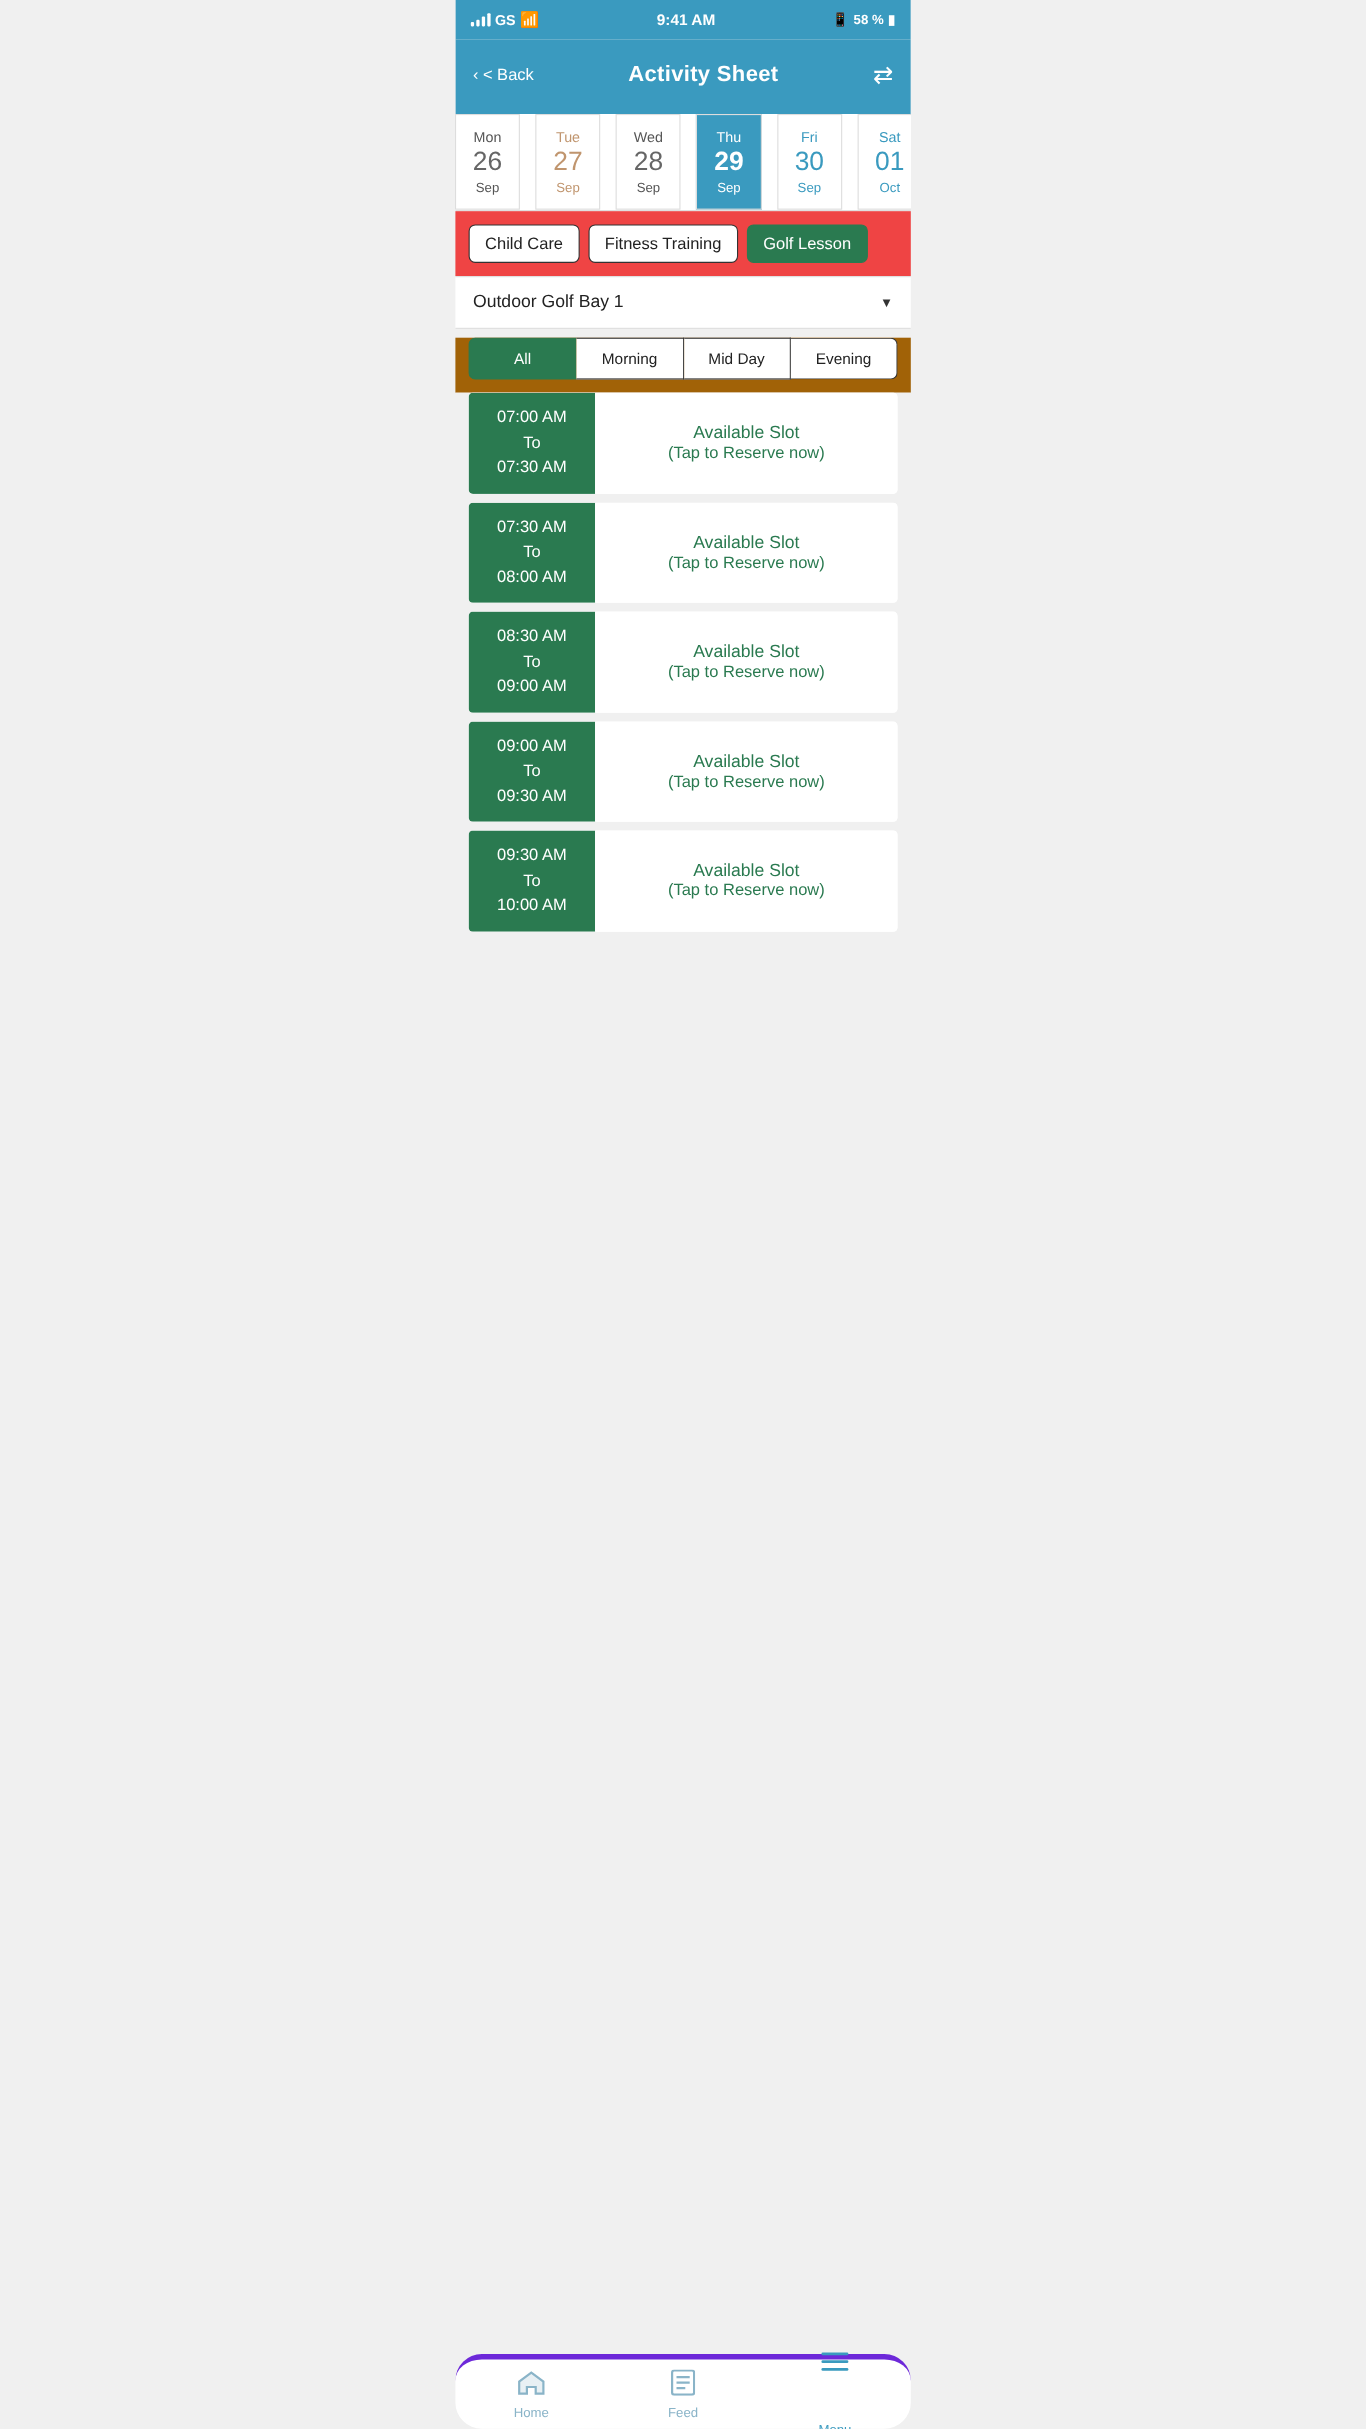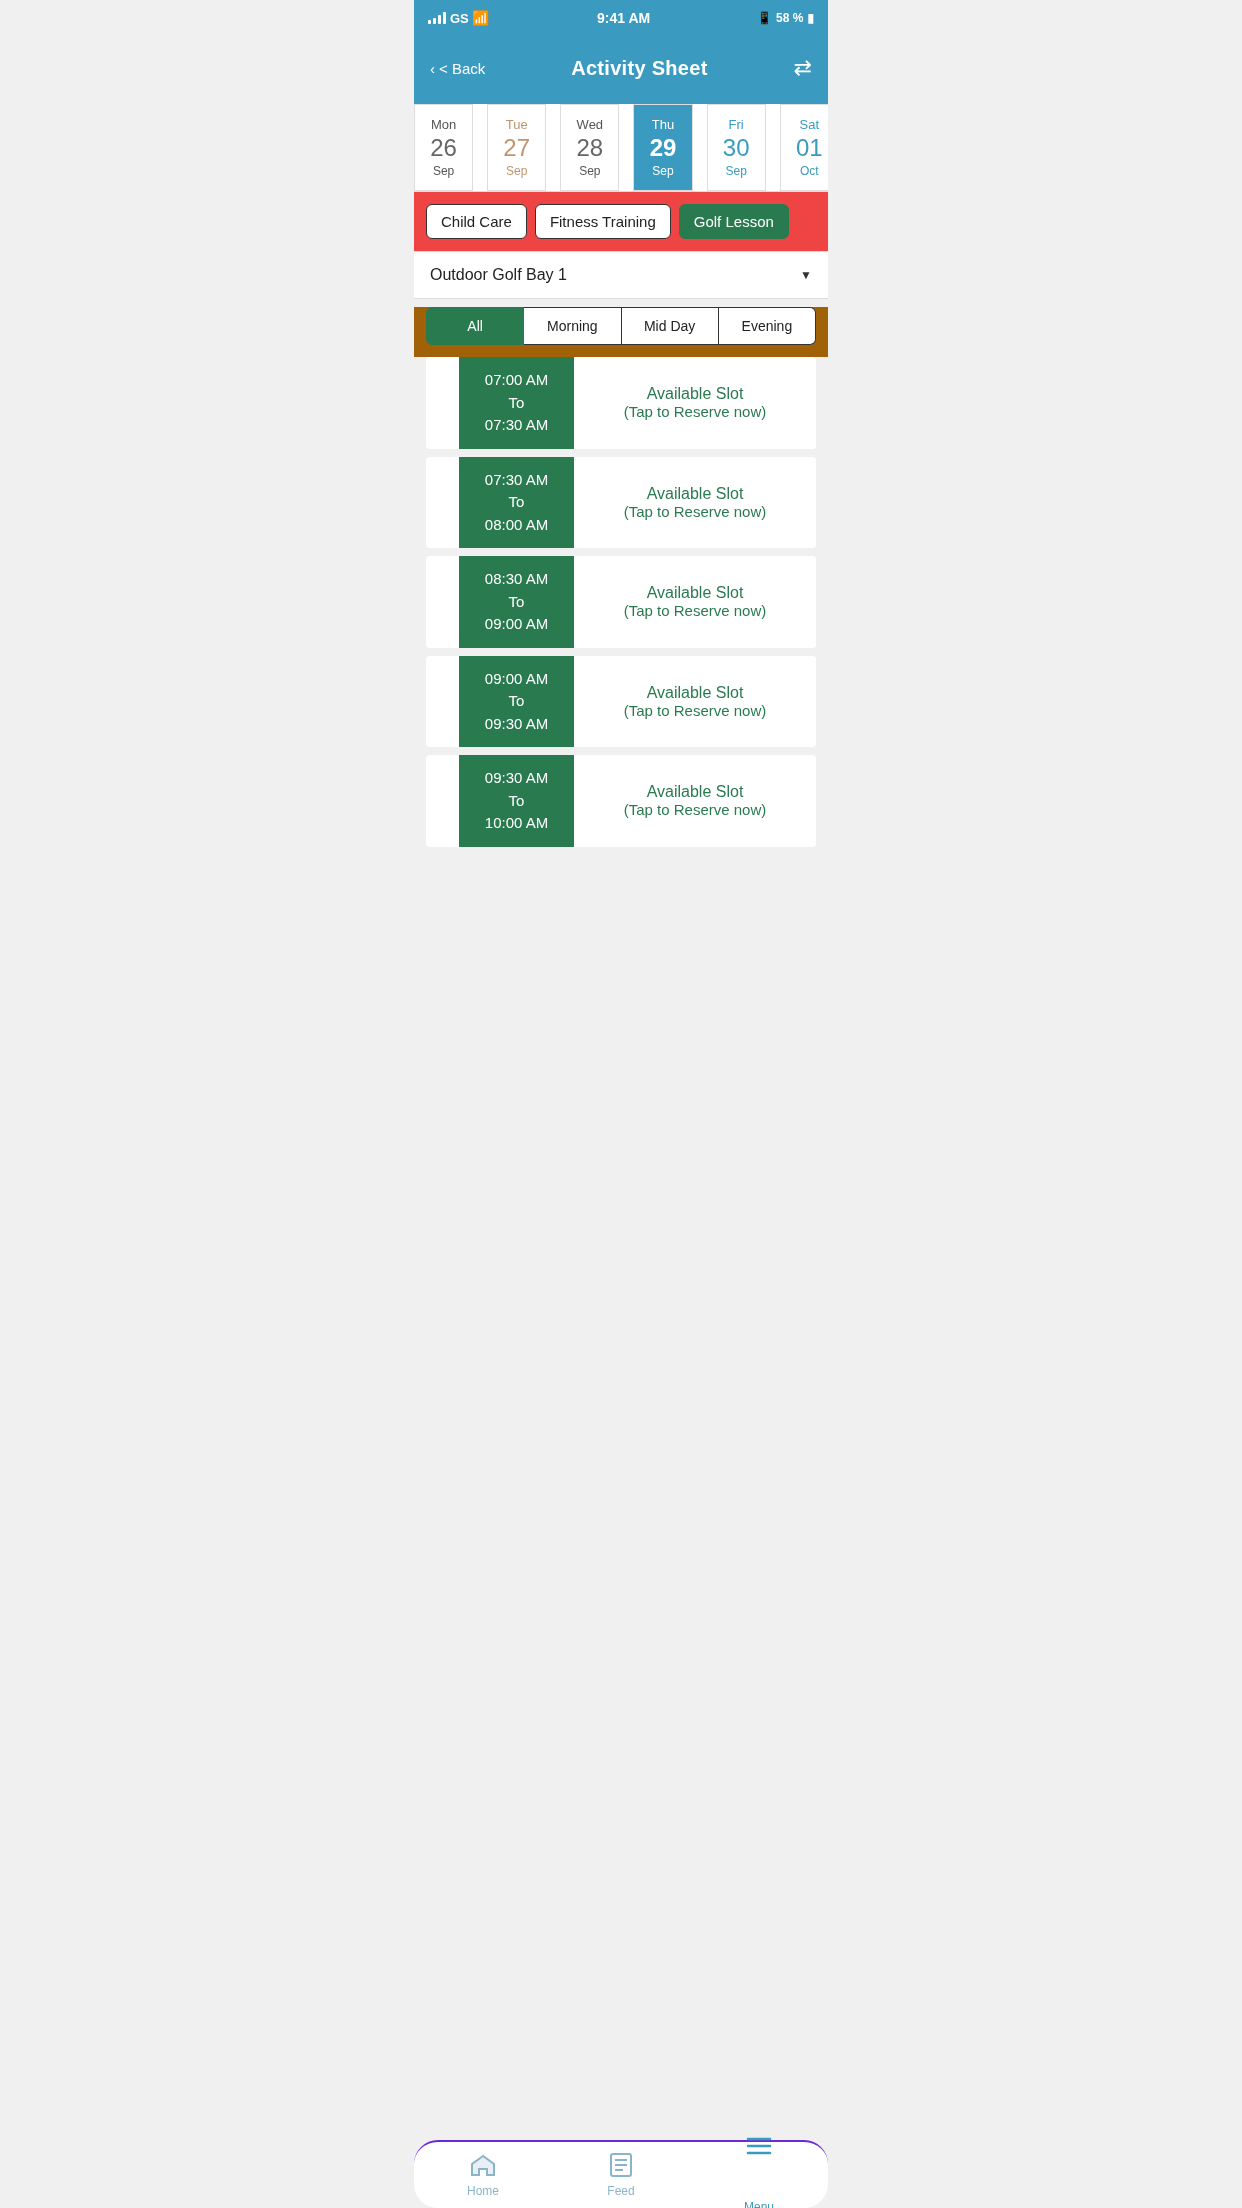--- a/index.html
+++ b/index.html
@@ -213,21 +213,20 @@
       padding-bottom: 80px;
     }
     .slot-row {
       display: flex;
       gap: 0;
       background: white;
       border-radius: 4px;
       overflow: hidden;
       min-height: 90px;
       cursor: pointer;
-      padding-left: 33px;
     }
     .slot-time {
       background: #2a7a50;
       color: white;
       display: flex;
       align-items: center;
       justify-content: center;
       flex-direction: column;
       text-align: center;
       padding: 12px 10px;
@@ -259,21 +258,21 @@
     }
 
     
     .bottom-nav {
       position: fixed;
       bottom: 0;
       left: 50%;
       transform: translateX(-50%);
       width: 414px;
       background: white;
-      border-top: 2px solid #6d28d9;
+      border-top: 5px solid #6d28d9;
       display: flex;
       height: 68px;
       align-items: stretch;
       border-radius: 24px;
     }
     .nav-item {
       flex: 1;
       display: flex;
       flex-direction: column;
       align-items: center;

